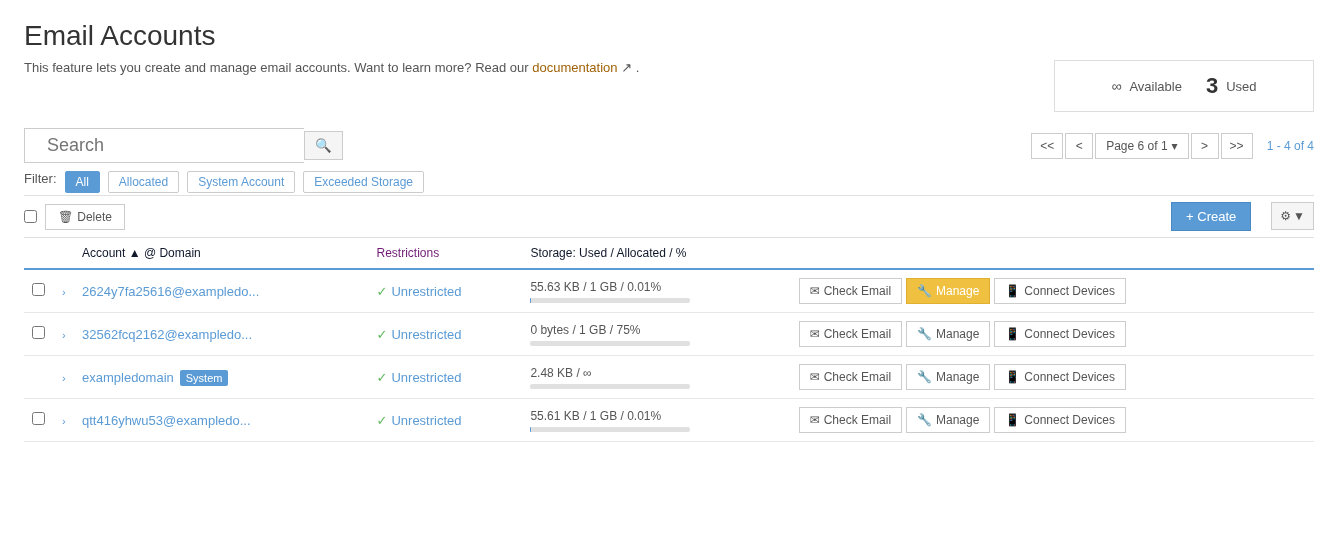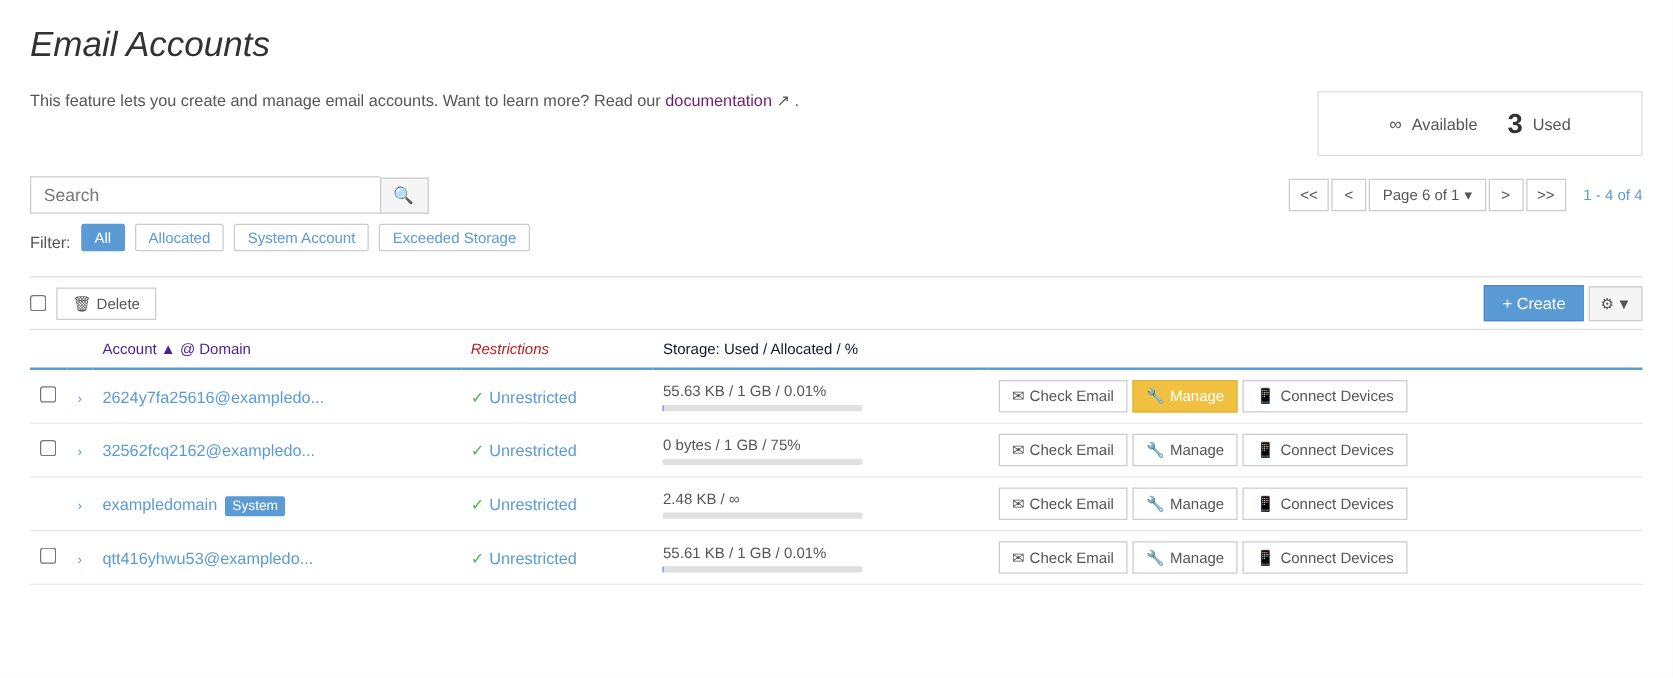--- a/index.html
+++ b/index.html
@@ -1,40 +1,40 @@
 <!DOCTYPE html>
 <html><head>
   <meta charset="utf-8">
   <style>
     * { box-sizing: border-box; margin: 0; padding: 0; }
     body { font-family: 'Segoe UI', Tahoma, Geneva, Verdana, sans-serif; font-size: 13px; color: #333; background: #f5f5f5; }
     .page-container { background: #fff; min-height: 542px; padding: 20px 24px; }
-    .page-title { font-size: 28px; font-weight: 300; color: #333; margin-bottom: 21px; font-style: italic; }
+    .page-title { font-size: 28px; font-weight: 300; color: #333; margin-bottom: 8px; }
     .breadcrumb { color: #5b9bd5; font-size: 12px; margin-bottom: 14px; cursor: pointer; }
     .description { font-size: 13px; color: #555; margin-bottom: 18px; }
-    .description a { color: #701a75; text-decoration: none; }
+    .description a { color: #a16207; text-decoration: none; }
     .top-row { display: flex; justify-content: space-between; align-items: flex-start; margin-bottom: 16px; }
     .storage-box { border: 1px solid #ddd; padding: 12px 24px; display: flex; align-items: center; gap: 24px; min-width: 260px; justify-content: center; }
     .storage-item { display: flex; align-items: center; gap: 8px; font-size: 13px; color: #555; }
     .storage-number { font-size: 22px; font-weight: 600; color: #333; }
     .toolbar { display: flex; justify-content: space-between; align-items: center; margin-bottom: 8px; }
     .search-group { display: flex; align-items: center; gap: 0; }
-    .search-input { border: 1px solid #ccc; border-right: none; padding: 6px 10px; width: 280px; font-size: 14px; outline: none; color: #ec4899; }
+    .search-input { border: 1px solid #ccc; border-right: none; padding: 6px 22px; width: 280px; font-size: 18px; outline: none; color: #ec4899; }
     .search-btn { border: 1px solid #ccc; background: #f5f5f5; padding: 6px 10px; cursor: pointer; color: #555; }
     .pagination { display: flex; align-items: center; gap: 2px; }
     .page-btn { border: 1px solid #ccc; background: #fff; padding: 5px 8px; cursor: pointer; color: #555; font-size: 12px; min-width: 28px; text-align: center; }
     .page-btn.page-label { display: flex; align-items: center; gap: 4px; padding: 5px 10px; }
     .page-range { font-size: 12px; color: #5b9bd5; margin-left: 6px; text-align: right; }
-    .filter-row { display: flex; align-items: flex-end; gap: 8px; margin-bottom: 20px; }
+    .filter-row { display: flex; align-items: flex-start; gap: 8px; margin-bottom: 2px; }
     .filter-label { font-size: 13px; color: #555; }
     .filter-btn { border: 1px solid #ccc; background: #fff; padding: 3px 10px; cursor: pointer; font-size: 12px; color: #5b9bd5; border-radius: 2px; }
     .filter-btn.active { background: #5b9bd5; color: #fff; border-color: #5b9bd5; }
     .action-row { display: flex; justify-content: space-between; align-items: center; margin-bottom: 0; padding: 6px 0; border-top: 1px solid #e0e0e0; border-bottom: 1px solid #e0e0e0; }
     .action-left { display: flex; align-items: center; gap: 8px; }
-    .action-right { display: flex; align-items: center; gap: 4px; }
+    .action-right { display: flex; align-items: flex-start; gap: 20px; }
     .checkbox-all { cursor: pointer; }
     .delete-btn { border: 1px solid #ccc; background: #fff; padding: 5px 12px; cursor: pointer; font-size: 12px; color: #555; display: flex; align-items: center; gap: 4px; }
     .create-btn { background: #5b9bd5; color: #fff; border: 1px solid #4a8ac4; padding: 6px 14px; cursor: pointer; font-size: 13px; font-weight: 500; }
     .gear-btn { background: #f5f5f5; border: 1px solid #ccc; padding: 6px 8px; cursor: pointer; font-size: 12px; color: #555; display: flex; align-items: center; gap: 2px; }
     table { width: 100%; border-collapse: collapse; }
     thead tr { border-bottom: 2px solid #5b9bd5; }
     thead th { padding: 8px 8px; text-align: left; font-weight: 500; font-size: 12px; color: #5b9bd5; }
     thead th.checkbox-col { width: 30px; }
     thead th.expand-col { width: 20px; }
     tbody tr { border-bottom: 1px solid #e8e8e8; }
@@ -123,23 +123,23 @@
       </button>
     </div>
   </div>
 
   <table>
     <thead>
       <tr>
         <th class="checkbox-col"></th>
         <th class="expand-col"></th>
         <th>
-          <span style="color:#4c1d95; cursor:pointer;text-align:center;">Account ▲ @ Domain</span>
+          <span style="color:#0f172a; cursor:pointer;text-align:center;">Account ▲ @ Domain</span>
         </th>
-        <th style="color:#b91c1c;font-style:italic;">Restrictions</th>
+        <th style="color:#701a75;">Restrictions</th>
         <th style="color:#0f172a;">Storage: Used / Allocated / %</th>
         <th></th>
       </tr>
     </thead>
     <tbody id="table-body">
     <tr>
           <td><input type="checkbox" style=""></td>
           <td><span class="expand-arrow">›</span></td>
           <td class="account-cell"><span>2624y7fa25616@exampledo...</span></td>
           <td>

